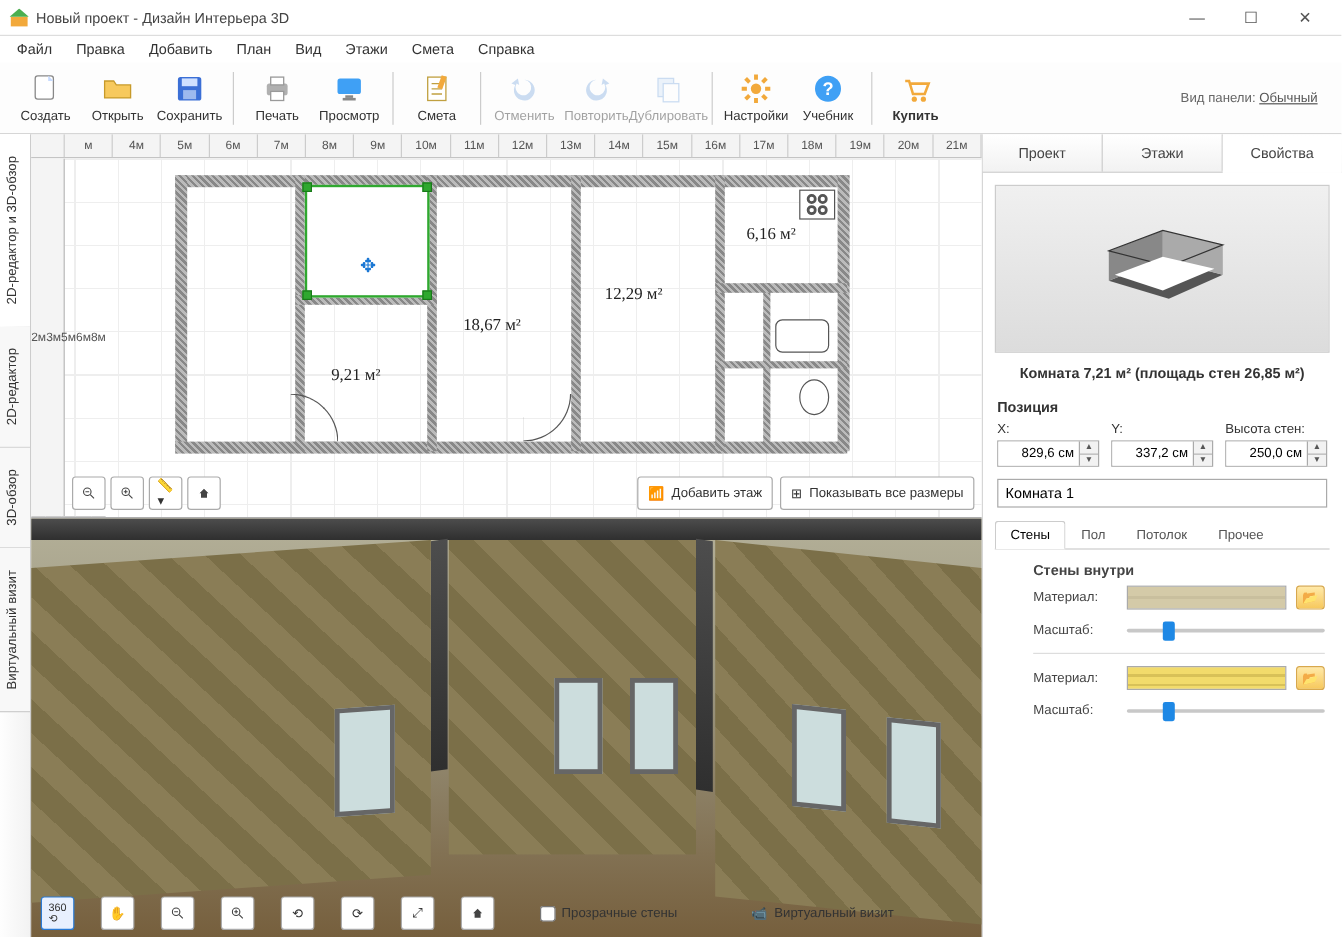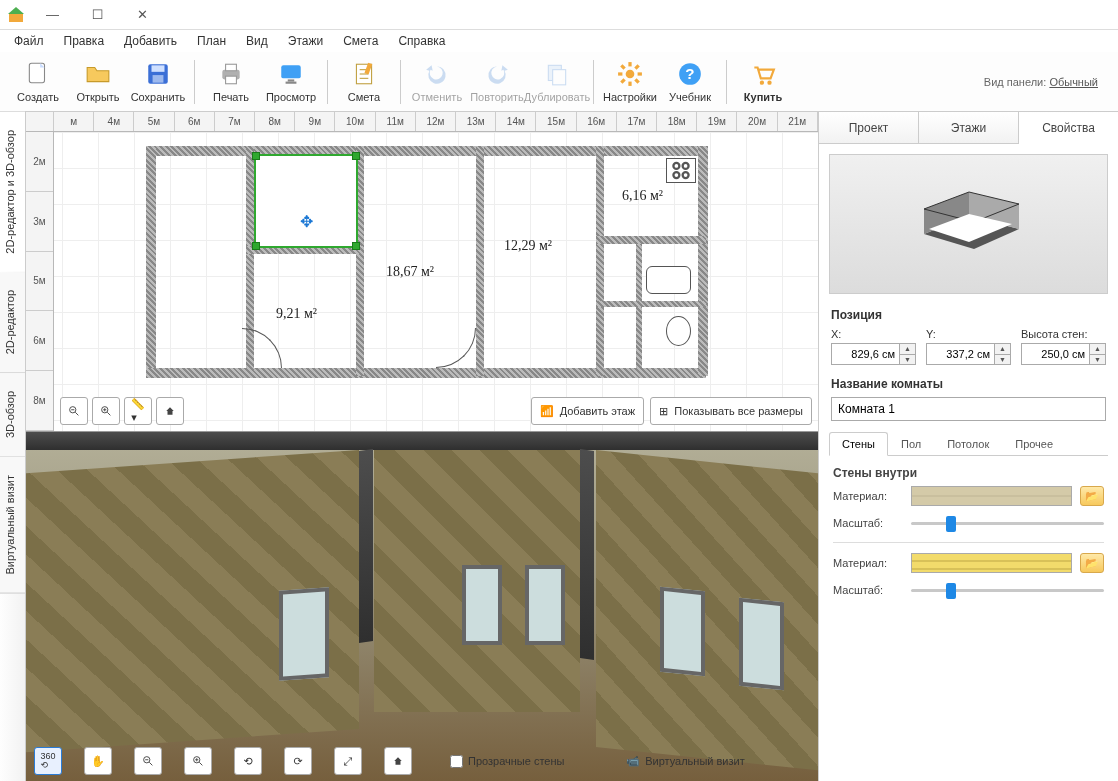--- a/index.html
+++ b/index.html
@@ -36,21 +36,21 @@
 
 .ruler-h { height: 20px; display: flex; border-bottom: 1px solid #b8b8b8; background: #f4f4f4; font-size: 10px; color: #555; }
 .ruler-h span { flex: 1; text-align: center; border-right: 1px solid #ccc; line-height: 20px; position: relative; }
 
 
 .view2d { flex: 0 0 300px; position: relative; background:
   repeating-linear-gradient(to right, #eee 0 1px, transparent 1px 36px),
   repeating-linear-gradient(to bottom, #eee 0 1px, transparent 1px 36px),
   #fff;
   border-bottom: 1px solid #999; overflow: hidden; }
-.view2d .ruler-v { position: absolute; left: 0; top: 0; bottom: 0; width: 28px; background: #f4f4f4; border-right: 1px solid #b8b8b8; display: flex; flex-direction: column; font-size: 10px; color: #555; }
+.view2d .ruler-v { position: absolute; left: 0; top: 0; bottom: 0; width: 28px; background: #f4f4f4; border-right: 1px solid #b8b8b8; display: flex; flex-direction: row; font-size: 10px; color: #555; }
 .view2d .ruler-v span { flex: 1; display: flex; align-items: center; justify-content: center; border-bottom: 1px solid #ccc; }
 
 .floorplan { position: absolute; left: 120px; top: 14px; width: 640px; height: 250px; }
 .floorplan .wall { position: absolute; background: repeating-linear-gradient(45deg,#888 0 2px,#bbb 2px 4px); }
 .floorplan .room-label { position: absolute; font-size: 14px; font-family: "Times New Roman", serif; color: #222; }
 .floorplan .sel-room { position: absolute; border: 2px solid #2fa82f; background: #fff; z-index: 2; }
 .floorplan .door-arc { position: absolute; border: 1px solid #555; border-radius: 0 0 0 100%; border-top: none; border-right: none; }
 .floorplan .handle { position: absolute; width: 8px; height: 8px; background: #2fa82f; border: 1px solid #1a7a1a; }
 .floorplan .move-icon { position: absolute; color: #1a77d4; font-size: 16px; }
 .floorplan .fixture { position: absolute; border: 1px solid #555; background: #fff; }
@@ -91,21 +91,21 @@
 .spin .arrows { width: 16px; display: flex; flex-direction: column; border-left: 1px solid #aaa; }
 .spin .arrows div { flex: 1; font-size: 7px; display: flex; align-items: center; justify-content: center; background: #f2f2f2; color: #555; }
 .spin .arrows div:first-child { border-bottom: 1px solid #aaa; }
 
 .name-input { margin: 2px 12px 10px; height: 24px; border: 1px solid #aaa; padding: 0 6px; font-size: 12px; width: calc(100% - 24px); }
 
 .subtabs { display: flex; margin: 0 10px; border-bottom: 1px solid #ccc; }
 .subtabs .stab { padding: 5px 12px; font-size: 11px; border: 1px solid transparent; position: relative; top: 1px; color: #555; }
 .subtabs .stab.active { border: 1px solid #ccc; border-bottom: 1px solid #fff; background: #fff; border-radius: 3px 3px 0 0; color: #000; text-align: center; }
 
-.wall-section { padding: 10px 14px; }
+.wall-section { padding: 10px 14px; margin-left: 28px; }
 .wall-section .grp-title { font-weight: bold; font-size: 12px; margin-bottom: 6px; color: #444; }
 .wall-section hr { border: none; border-top: 1px solid #ddd; margin: 10px 0; }
 .mat-row { display: flex; align-items: center; gap: 8px; margin-bottom: 8px; }
 .mat-row .lbl { width: 70px; font-size: 11px; color: #444; }
 .mat-swatch { flex: 1; height: 20px; border: 1px solid #aaa; }
 .mat-swatch.plaster { background: repeating-linear-gradient(#d4caa8 0 8px,#c9bf9e 8px 10px); }
 .mat-swatch.brick  { background: repeating-linear-gradient(#f2db6b 0 6px,#d8c158 6px 8px); }
 .folder-btn { width: 24px; height: 20px; border: 1px solid #d8a84c; background: linear-gradient(#ffe9a8,#f7c95d); border-radius: 3px; display: flex; align-items: center; justify-content: center; font-size: 11px; }
 .slider { position: relative; flex: 1; height: 18px; }
 .slider .track { position: absolute; left: 0; right: 0; top: 8px; height: 3px; background: #c8c8c8; border-radius: 2px; }
@@ -119,20 +119,21 @@
 .svgic { display:block }
 </style>
 </head>
 <body>
 
 <div class="titlebar">
   <svg class="app-icon svgic" viewBox="0 0 16 16">
       <rect x="1" y="7" width="14" height="8" fill="#f2a93b"></rect>
       <polygon points="8,0 0,7 16,7" fill="#4caf50"></polygon>
     </svg>
+  <div class="title">Новый проект - Дизайн Интерьера 3D</div>
   <div class="win-btns">
     <div class="win-btn">—</div>
     <div class="win-btn">☐</div>
     <div class="win-btn">✕</div>
   </div>
 </div>
 
 <div class="menubar">
   <div class="menu-item">Файл</div>
   <div class="menu-item">Правка</div>
@@ -459,20 +460,21 @@
 
     <div class="preview3d">
       <svg viewBox="0 0 130 100">
           <polygon points="20,60 70,75 115,55 65,42" fill="#555"></polygon>
           <polygon points="20,60 20,35 65,18 65,42" fill="#888"></polygon>
           <polygon points="65,42 65,18 115,30 115,55" fill="#aaa"></polygon>
           <polygon points="20,35 65,18 115,30 70,48" fill="none" stroke="#333"></polygon>
           <polygon points="25,55 65,68 108,50 65,40" fill="#fff"></polygon>
         </svg>
     </div>
+    <div class="room-info">Комната 7,21 м²  (площадь стен 26,85 м²)</div>
 
     <div class="section-title">Позиция</div>
     <div class="pos-row">
       <div class="pos-col">
           <span>X:</span>
         <div class="spin">
             <input value="829,6 см" style="">
             <div class="arrows">
               <div>▲</div>
               <div>▼</div>
@@ -494,21 +496,20 @@
         <div class="spin">
             <input value="250,0 см" style="">
             <div class="arrows">
               <div>▲</div>
               <div>▼</div>
             </div>
           </div>
         </div>
     </div>
 
-    <div class="section-title">Название комнаты</div>
     <input class="name-input" value="Комната 1" style="">
 
     <div class="subtabs">
       <div class="stab active">Стены</div>
       <div class="stab">Пол</div>
       <div class="stab">Потолок</div>
       <div class="stab">Прочее</div>
     </div>
 
     <div class="wall-section">

